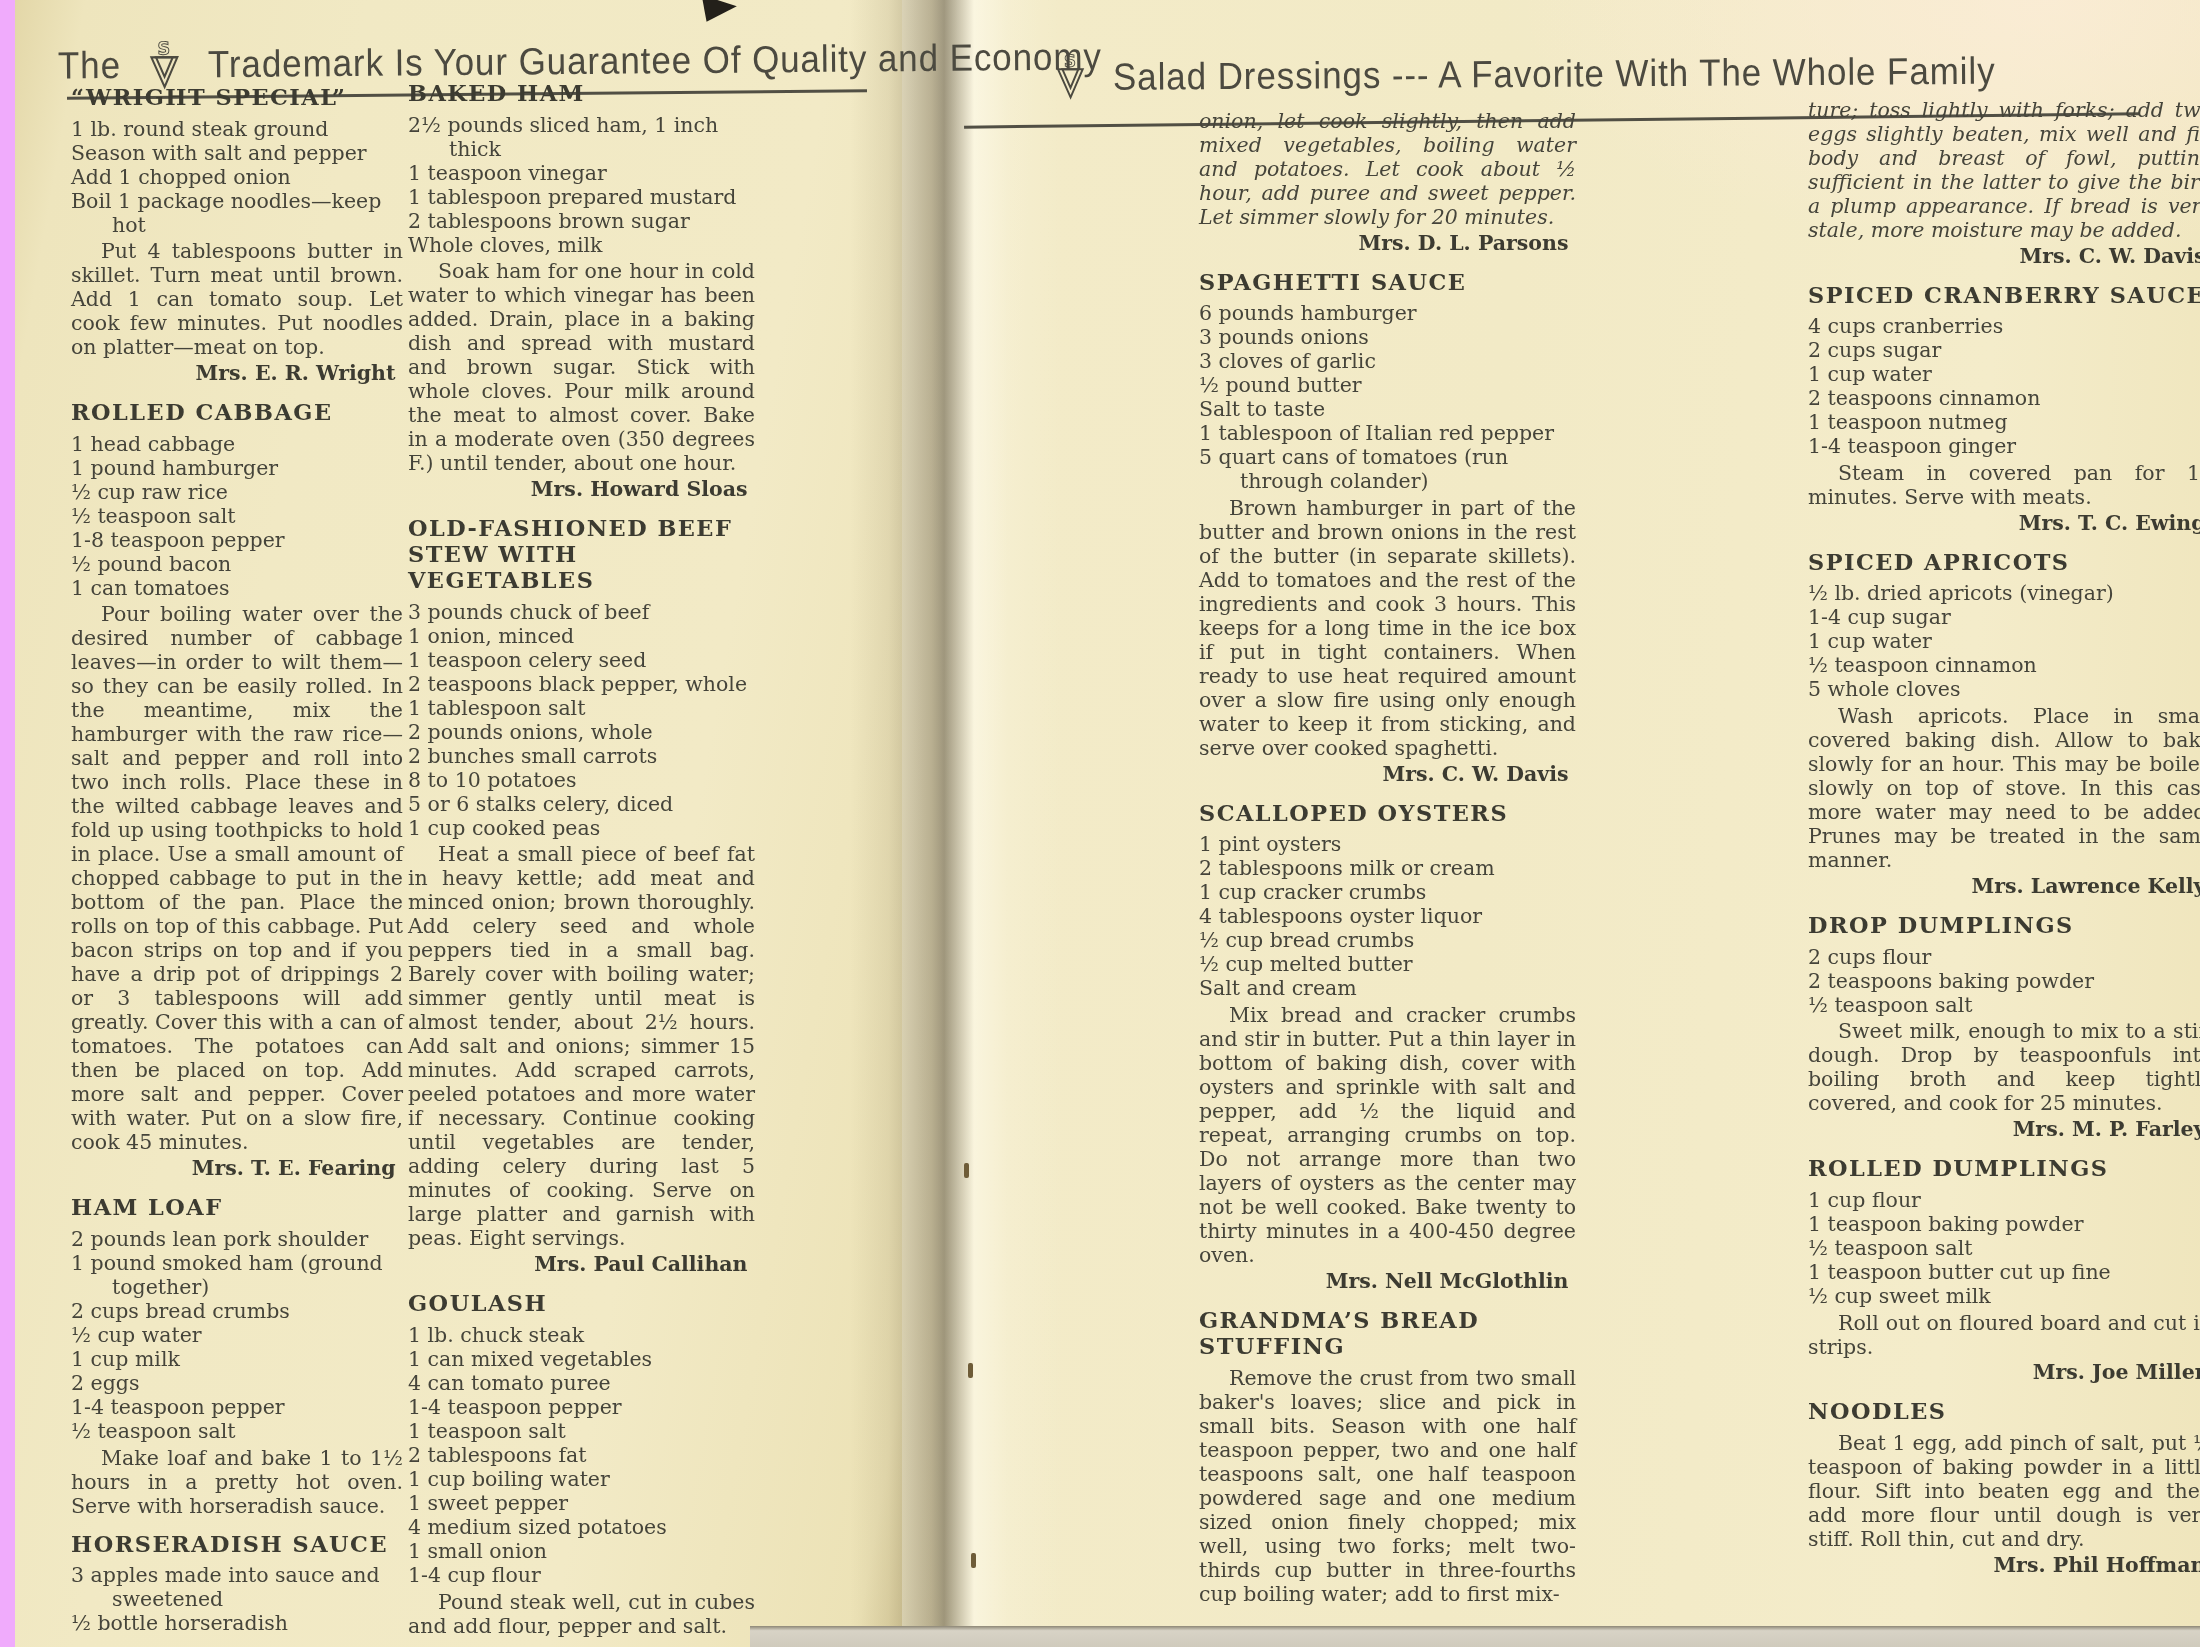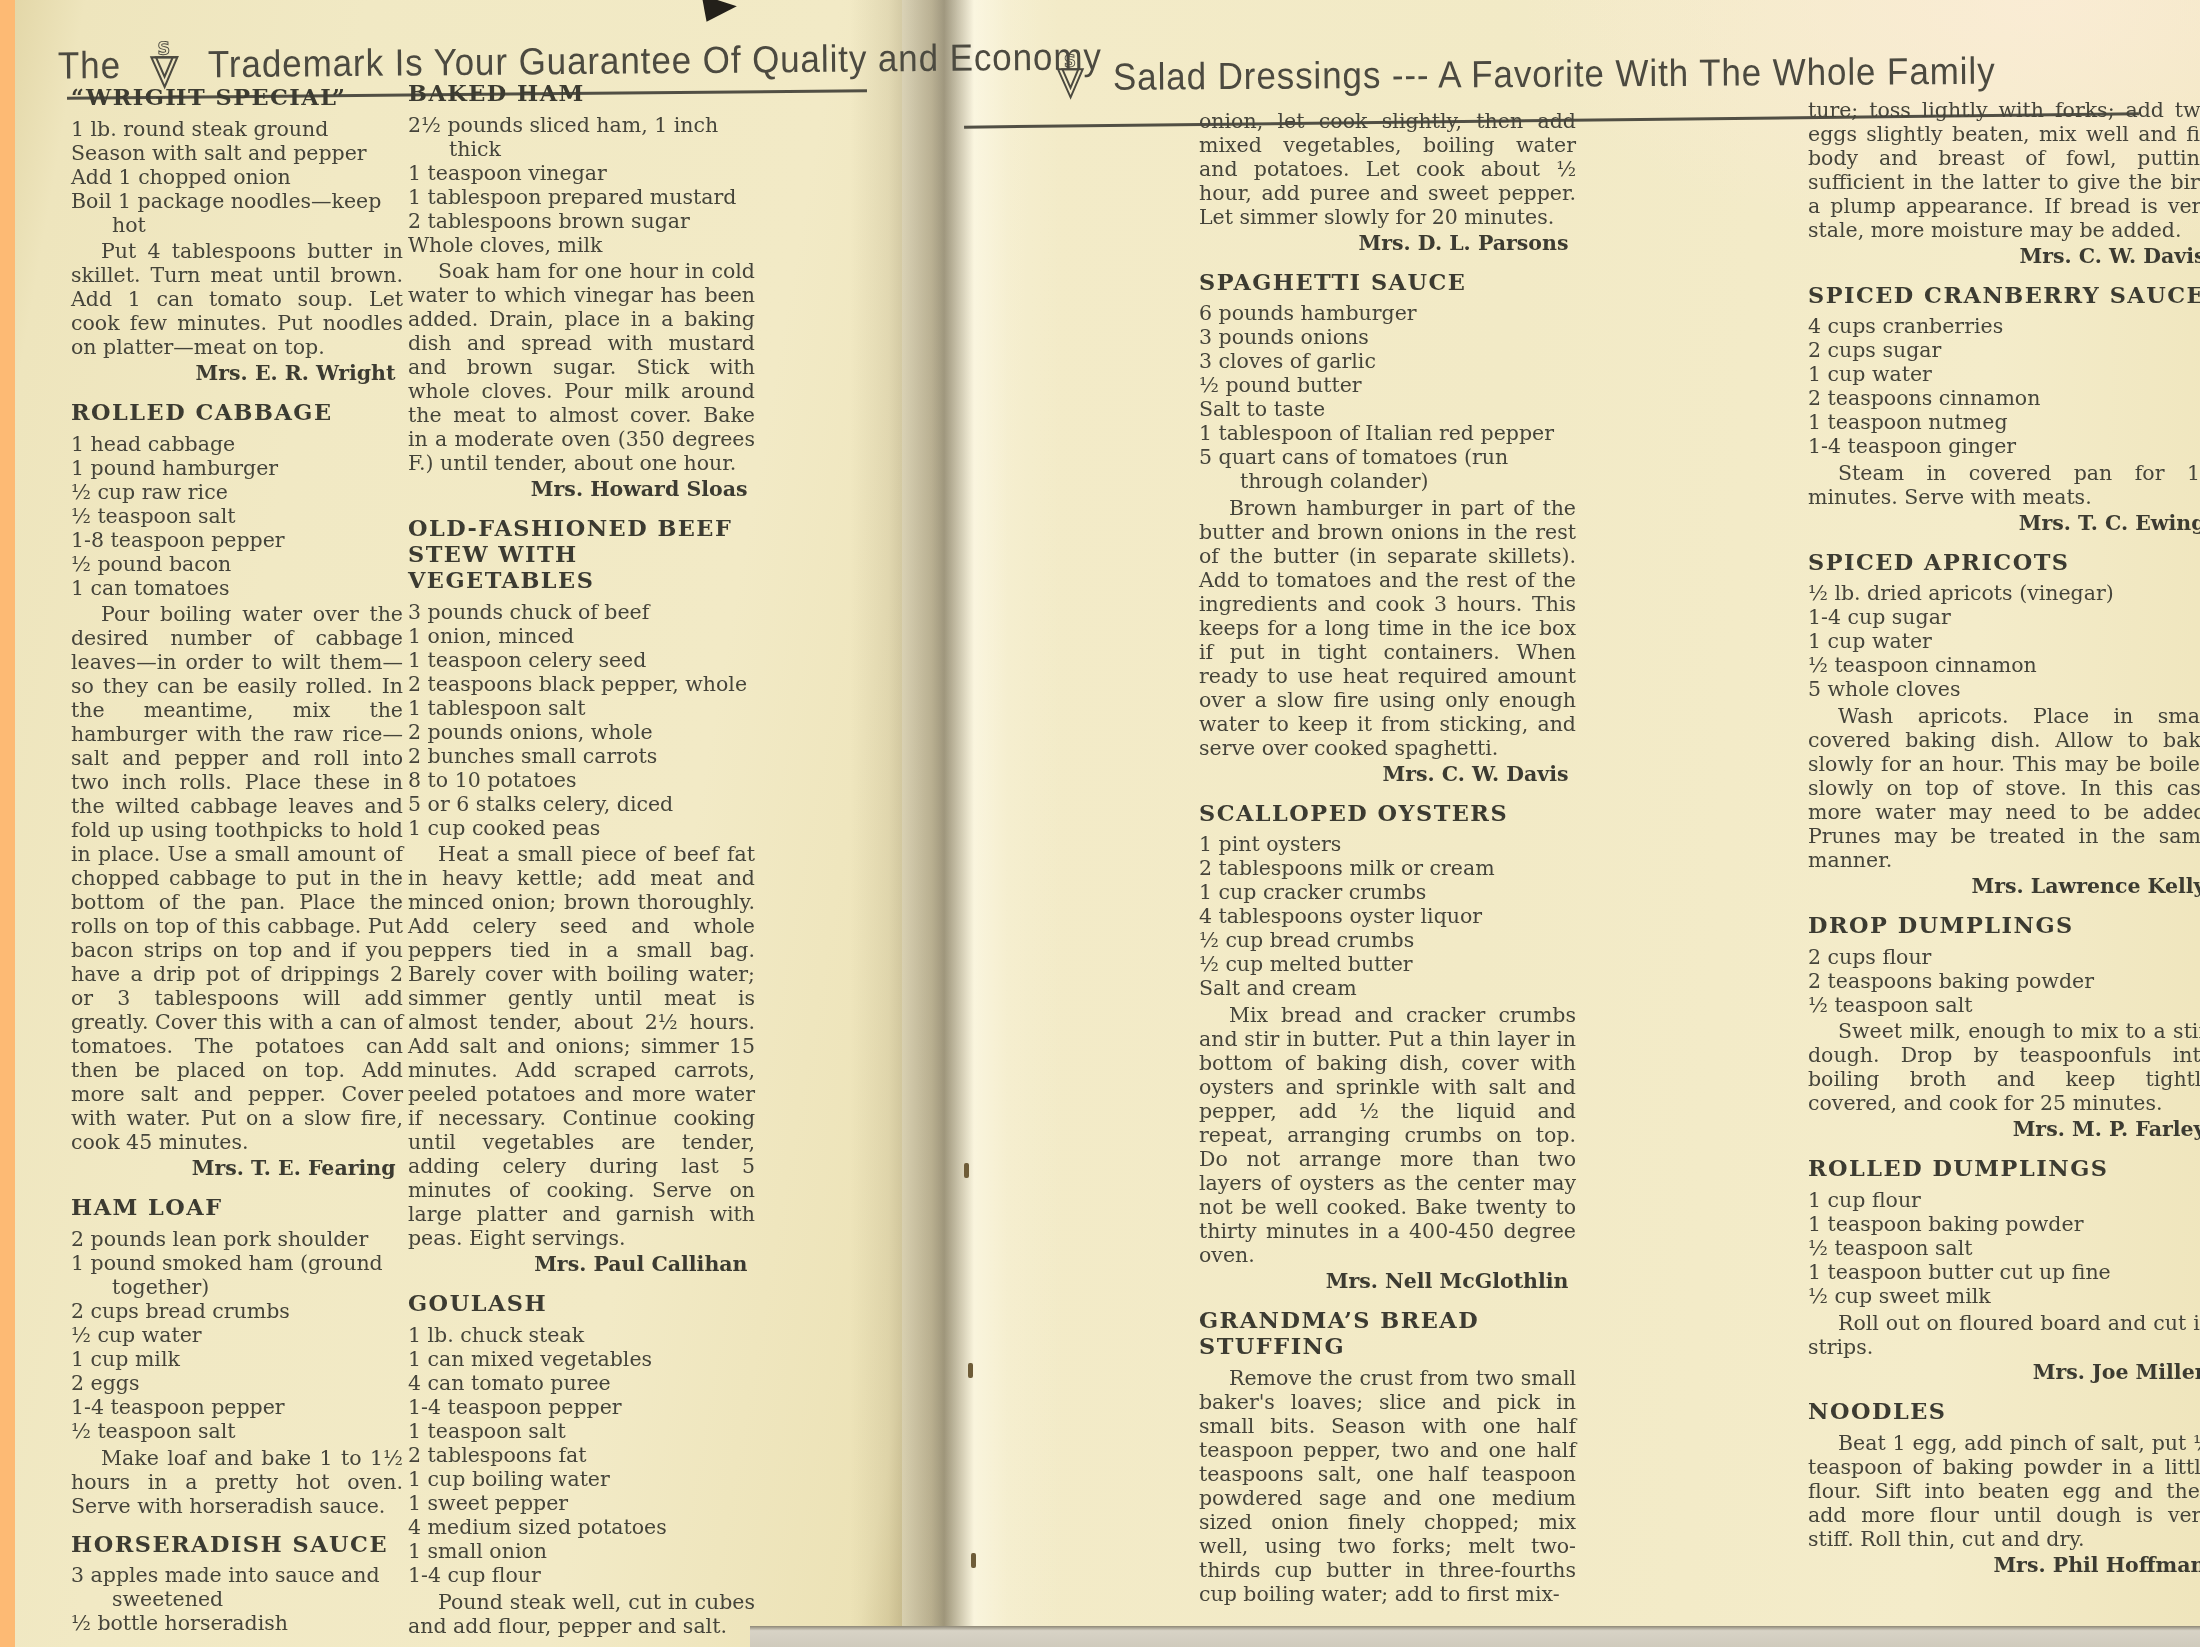--- a/index.html
+++ b/index.html
@@ -1,16 +1,16 @@
 <!DOCTYPE html>
 <html style="font-size:15px"><head>
 <meta charset="utf-8">
 <style>
   html,body{margin:0;padding:0;background:#15130f;}
-  #canvas{position:relative;width:2201px;height:1647px;overflow:hidden;background:#fdba74;
+  #canvas{position:relative;width:2201px;height:1647px;overflow:hidden;background:#f0abfc;
           font-family:"DejaVu Serif",serif;color:#45443a;}
   .page{position:absolute;top:0;height:1647px;}
   #page-left{left:15px;width:887px;
     background:linear-gradient(100deg,#e3d7a8 0%,#eee5bd 6%,#f1e9c4 30%,#f2eac6 70%,#ece2b6 96%,#e0d4a4 100%);}
   #page-right{left:902px;width:1299px;
     background:linear-gradient(93deg,#f7f1d6 0%,#f3ebc8 10%,#f2eac6 45%,#f4ecca 80%,#efe5bc 100%);}
   #page-right .corner-glow{position:absolute;left:0;top:0;width:100%;height:100%;pointer-events:none;
     background:radial-gradient(ellipse 839px 392px at 88% 0%,rgba(252,236,216,0.75),rgba(252,236,216,0) 65%);}
   #gutter{position:absolute;left:850px;top:0;width:214px;height:1647px;pointer-events:none;
     background:linear-gradient(90deg,rgba(0,0,0,0) 0%,rgba(96,80,42,0.10) 18%,rgba(70,56,26,0.34) 38%,rgba(40,30,12,0.42) 44%,rgba(255,252,238,0.55) 58%,rgba(255,252,238,0.18) 74%,rgba(0,0,0,0) 100%);}
@@ -27,21 +27,21 @@
   .hrule{position:absolute;height:2.8px;background:#514f44;}
   .sv-logo{flex:0 0 auto;margin-top:-5.6px;}
 
   .col{position:absolute;}
   .recipe{margin-bottom:9.3px;}
   .recipe-title{font-weight:bold;font-size:22.4px;line-height:26px;text-align:left;
     letter-spacing:1.5px;color:#3c3b31;margin:13px 0 6.5px;}
   .recipe:first-child .recipe-title{margin-top:0;}
   .ing{font-size:20.5px;line-height:24px;padding-left:41px;text-indent:-41px;}
   .para{font-size:20.5px;line-height:24px;text-align:justify;text-indent:30px;margin:2.8px 0 0;}
-  .para.noindent{text-indent:0;}
+  .para.noindent{text-indent:0;font-style:italic;}
   .attrib{font-weight:bold;font-size:20.5px;line-height:26px;text-align:right;color:#3c3b31;
     padding-right:7.5px;margin-top:0.9px;}
 </style>
 </head>
 <body>
 
 <div id="canvas">
 
   <div id="page-left" class="page"></div>
   <div id="page-right" class="page">

